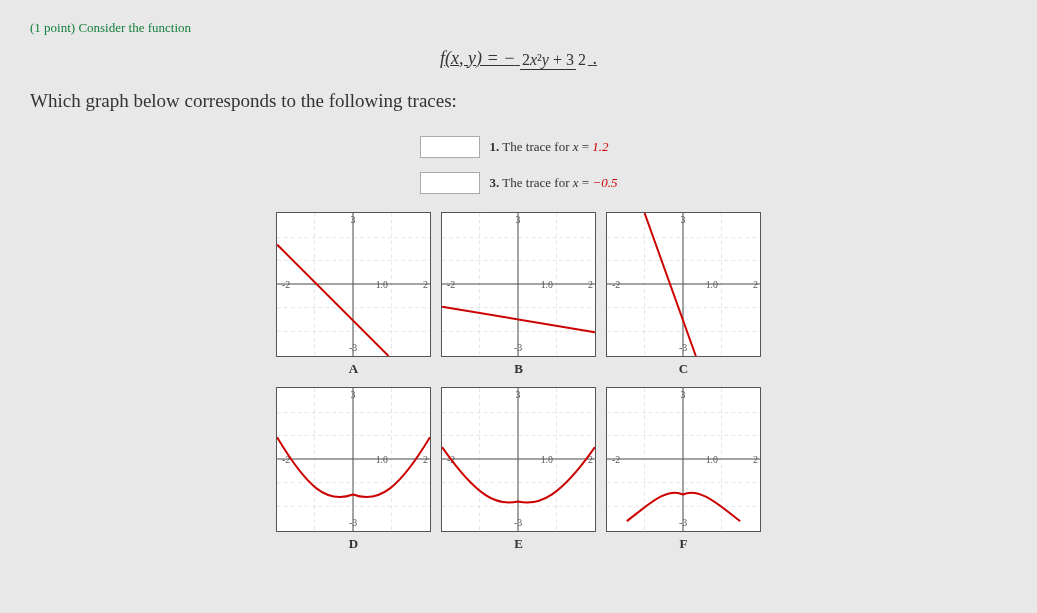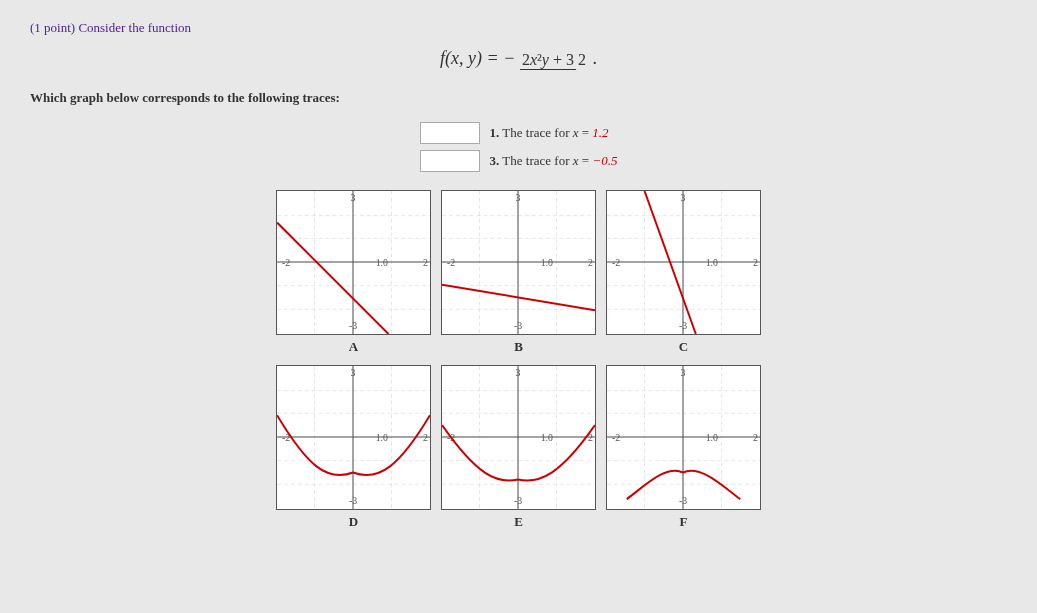--- a/index.html
+++ b/index.html
@@ -6,53 +6,54 @@
     body {
       background: #e8e8e8;
       font-family: Georgia, 'Times New Roman', serif;
       font-size: 14px;
       color: #333;
       width: 1037px;
       min-height: 613px;
       padding: 20px 30px;
     }
     .point-label {
-      color: #4c1d95;
+      color: #15803d;
       font-size: 13px;
       margin-bottom: 12px;
     }
     .function-display {
       text-align: center;
       font-size: 18px;
       margin: 10px 0 20px 0;
+      text-decoration: underline;
     }
     .function-display .math {
       font-style: italic;
     }
     .question-text {
-      font-size: 13px;
+      font-size: 19px;
       margin-bottom: 16px;
-      font-weight: bold;
     }
     .traces-section {
       display: flex;
       flex-direction: column;
       align-items: center;
       margin-bottom: 18px;
     }
     .traces-list {
       display: flex;
       flex-direction: column;
       gap: 6px;
     }
     .trace-item {
       display: flex;
       align-items: center;
       gap: 10px;
       font-size: 13px;
+      margin-top: 8px;
     }
     .trace-box {
       width: 60px;
       height: 22px;
       border: 1px solid #aaa;
       background: white;
     }
     .trace-label {
       color: #333;
     }

